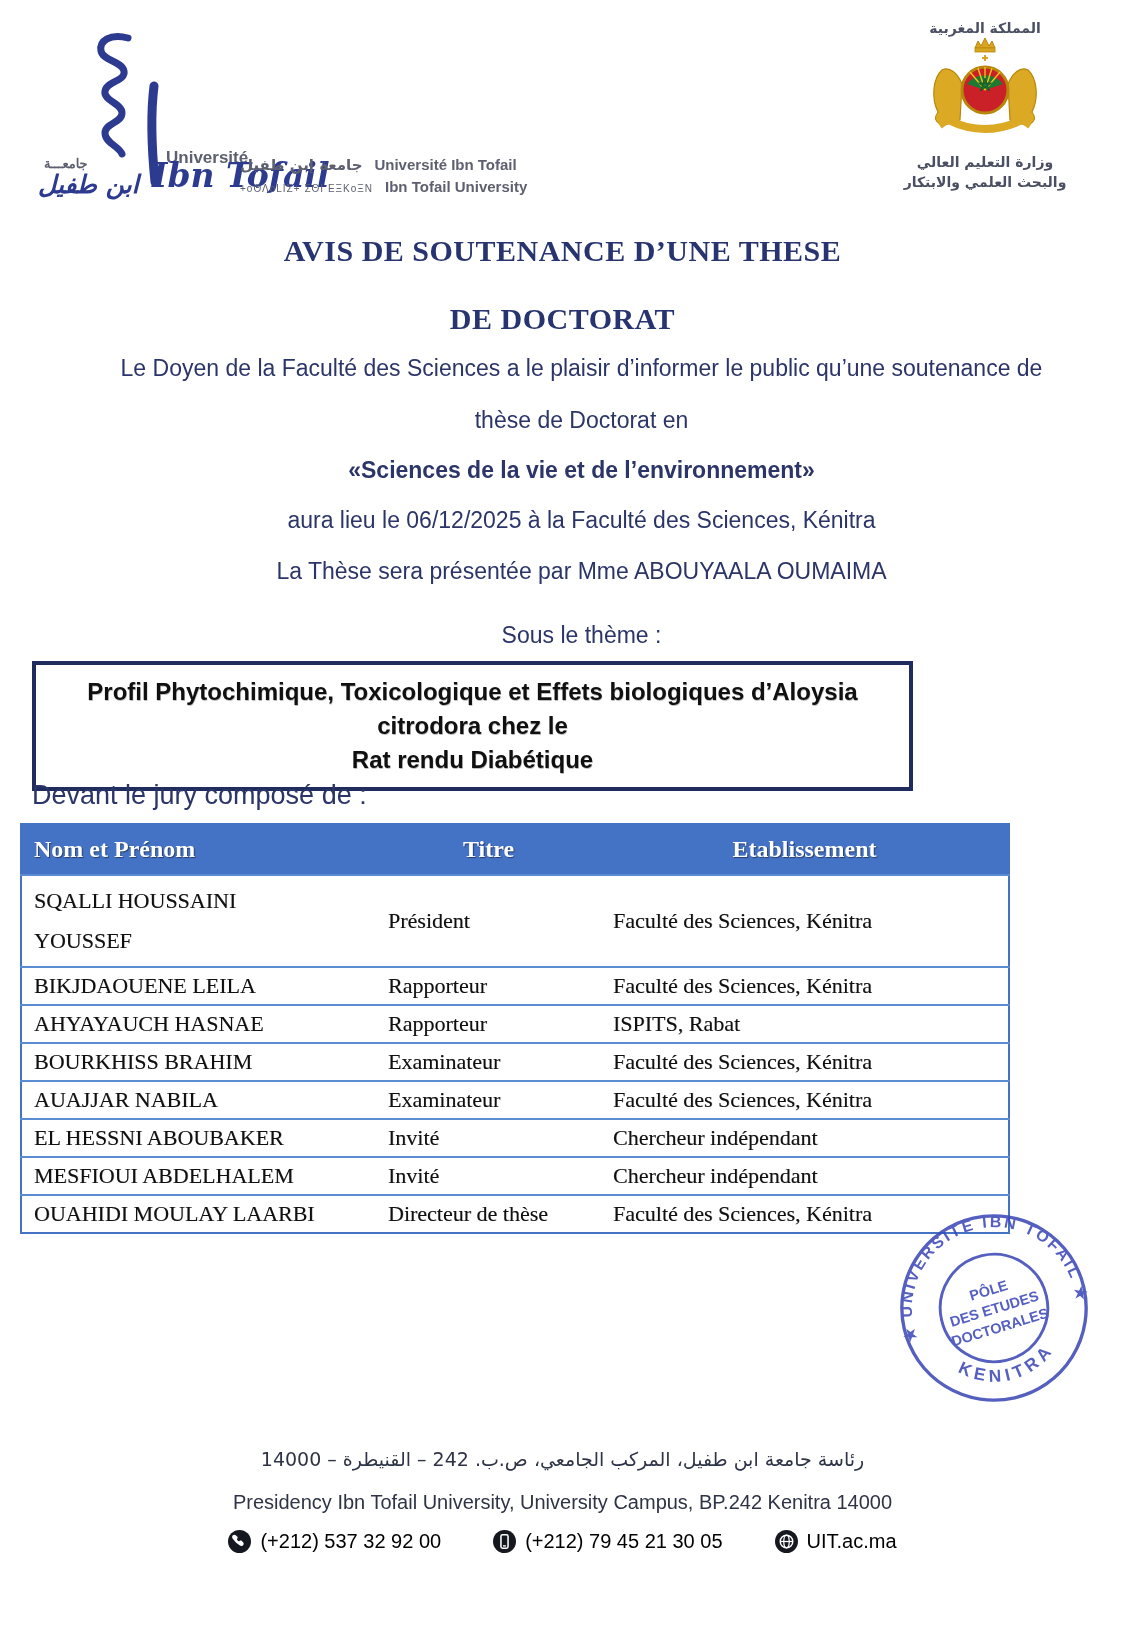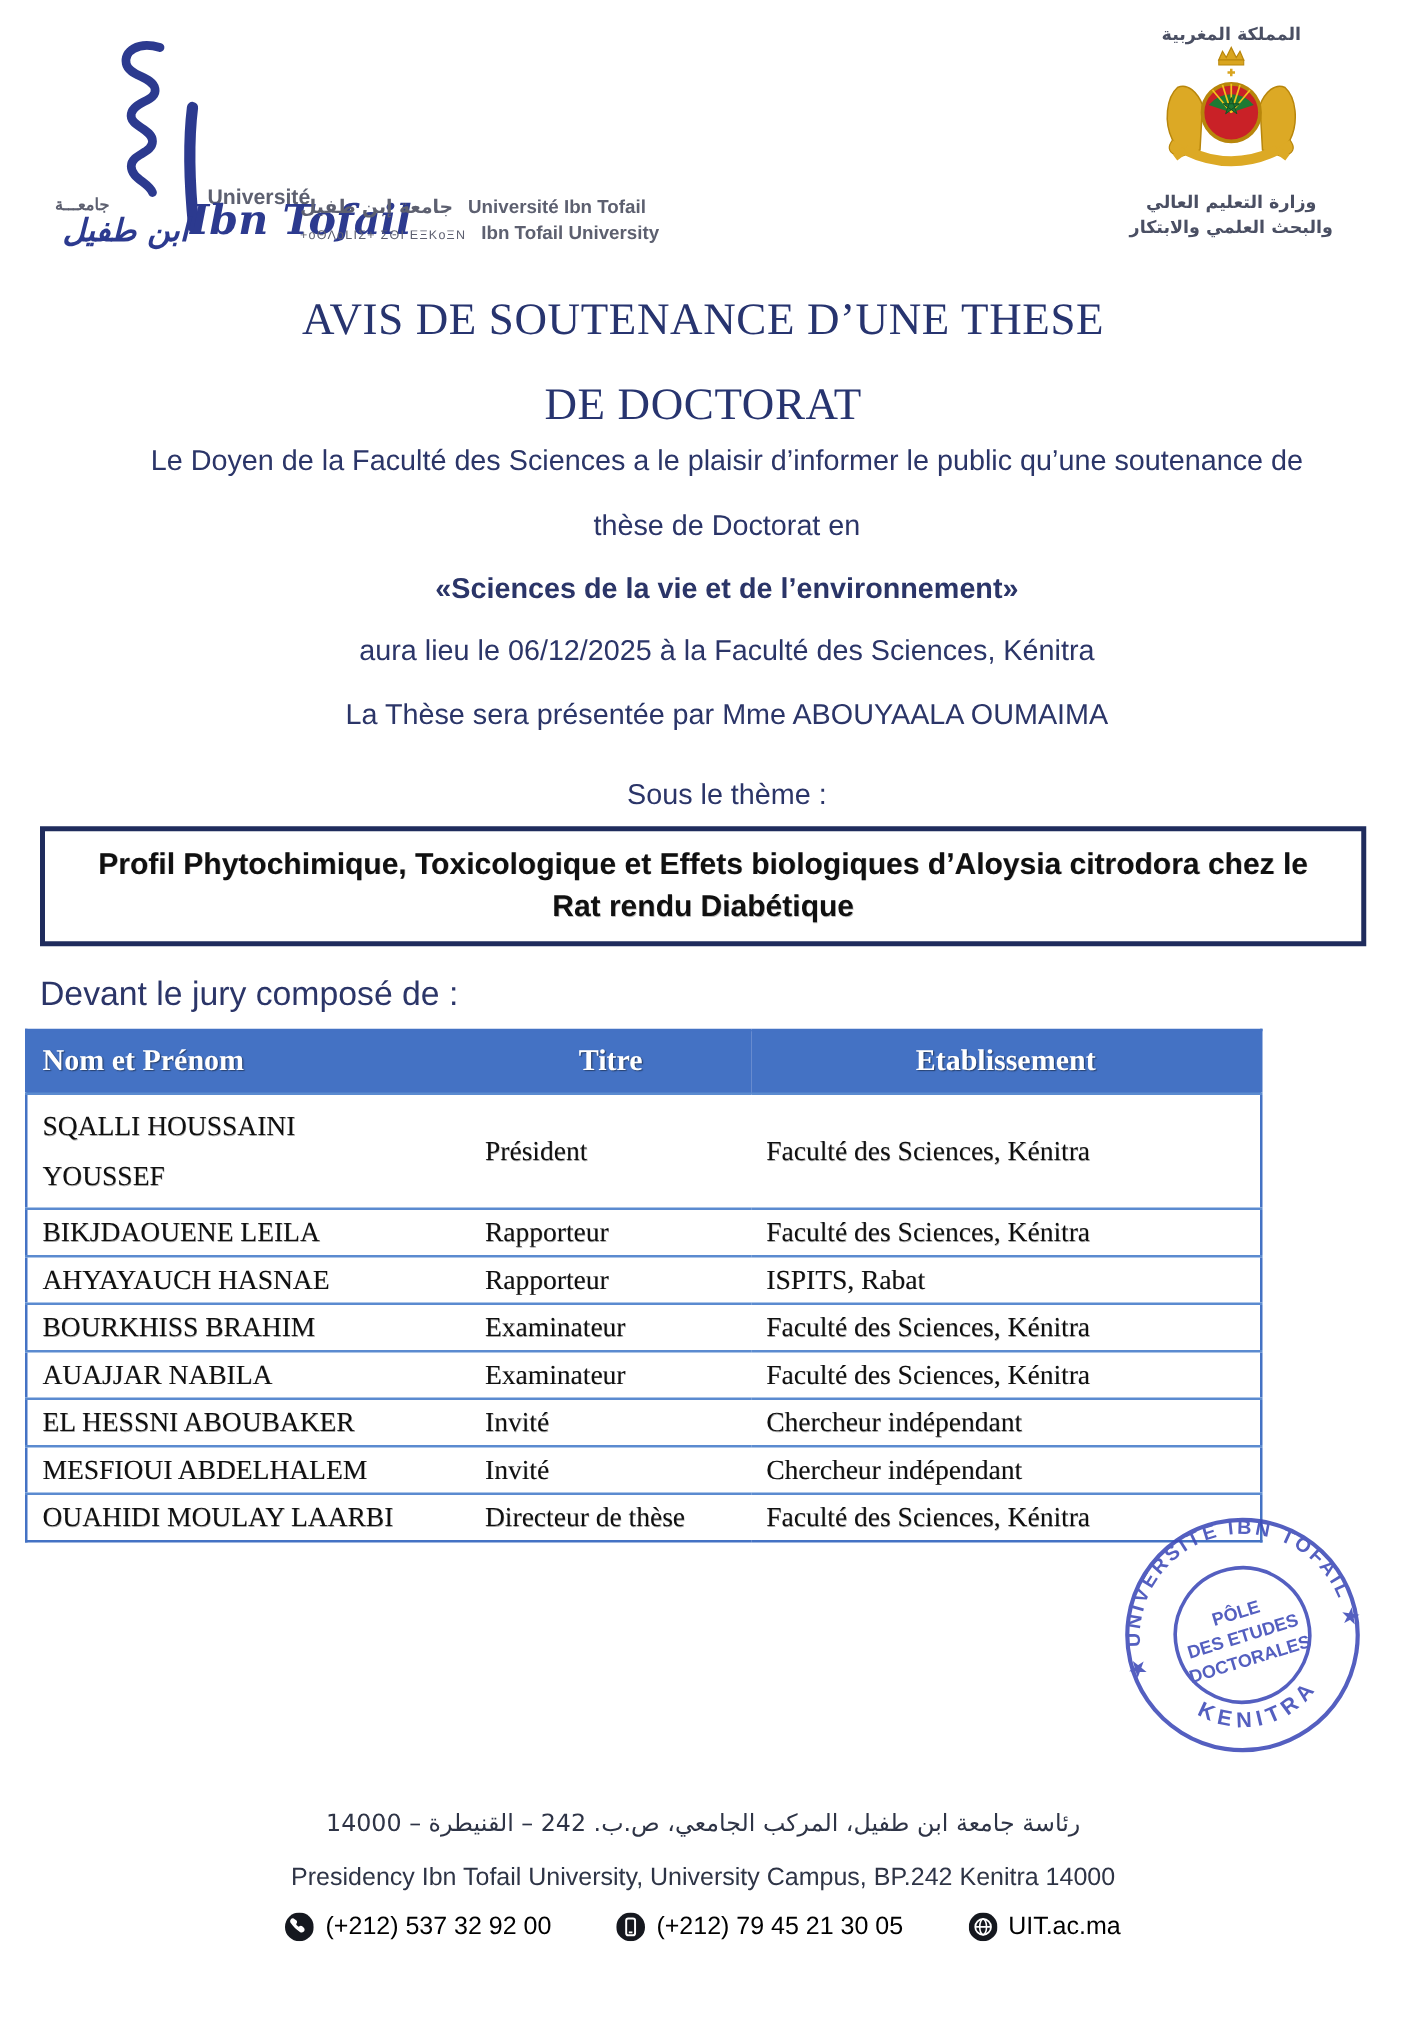--- a/index.html
+++ b/index.html
@@ -8,41 +8,41 @@
     --ink:#101010; --footer-ink:#2e3446;
   }
   *{margin:0;padding:0;box-sizing:border-box;}
   body{background:#fff;font-family:"Liberation Sans",sans-serif;}
   .page{position:relative;width:1125px;height:1625px;background:#fff;overflow:hidden;margin:0 auto;}
 
   
   .logo-left{position:absolute;left:38px;top:30px;width:480px;height:180px;}
   .swirl-svg{position:absolute;left:28px;top:0;}
   .ar-jamia{position:absolute;left:6px;top:126px;font-size:13px;color:var(--logo-gray);font-weight:bold;}
-  .ar-script{position:absolute;left:12px;top:140px;font-size:25px;font-weight:bold;font-style:italic;color:var(--logo-blue);font-family:"DejaVu Sans",sans-serif;}
+  .ar-script{position:absolute;left:0px;top:140px;font-size:25px;font-weight:bold;font-style:italic;color:var(--logo-blue);font-family:"DejaVu Sans",sans-serif;}
   .uni-small{position:absolute;left:128px;top:118px;font-size:17px;font-weight:bold;color:var(--logo-gray);}
   .script-name{position:absolute;left:114px;top:126px;font-size:33px;font-style:italic;font-weight:bold;color:var(--logo-blue);font-family:"DejaVu Serif",serif;}
   .logo-textblock{position:absolute;left:202px;top:126px;width:280px;color:var(--logo-gray);}
   .logo-row{display:flex;align-items:baseline;gap:12px;white-space:nowrap;margin-bottom:4px;}
   .logo-ar{font-size:15px;font-weight:bold;font-family:"DejaVu Sans",sans-serif;}
   .logo-fr,.logo-en{font-size:15px;font-weight:bold;}
   .logo-tif{font-size:10px;letter-spacing:1px;}
 
   .logo-right{position:absolute;left:880px;top:20px;width:210px;text-align:center;color:#4a4f63;font-family:"DejaVu Sans",sans-serif;}
   .kingdom{font-size:14px;font-weight:bold;}
   .ministry{font-size:14px;line-height:20px;font-weight:bold;}
 
   
   .title{position:absolute;width:100%;text-align:center;color:var(--title-navy);
-         font-family:"Liberation Serif",serif;font-weight:normal;font-size:36px;letter-spacing:.5px;}
+         font-family:"Liberation Serif",serif;font-weight:bold;font-size:30px;letter-spacing:.5px;}
   .title1{top:234px;} .title2{top:302px;}
   .intro{position:absolute;width:100%;text-align:center;color:var(--navy);font-size:23px;padding-left:38px;}
   .i1{top:355px;} .i2{top:407px;} .i3{top:457px;font-weight:bold;} .i4{top:507px;} .i5{top:558px;} .i6{top:622px;}
 
-  .theme-box{position:absolute;left:32px;top:661px;width:1061px;border:4px solid var(--box-border);
+  .theme-box{position:absolute;left:32px;top:661px;width:881px;border:4px solid var(--box-border);
              padding:10px 16px;text-align:center;color:var(--ink);font-weight:bold;font-size:24px;
              line-height:34px;white-space:pre-line;text-shadow:.5px .5px 0 rgba(0,0,0,.25);}
 
   .jury-label{position:absolute;left:32px;top:780px;color:var(--navy);font-size:27px;}
 
   
   table.jury{position:absolute;left:20px;top:823px;width:990px;border-collapse:collapse;
              font-family:"Liberation Serif",serif;border:2px solid var(--hdr-blue);}
   table.jury th{background:var(--hdr-blue);color:#fff;font-size:24px;font-weight:bold;
                 padding:11px 12px;text-shadow:1px 1px 1px rgba(0,0,0,.45);}

